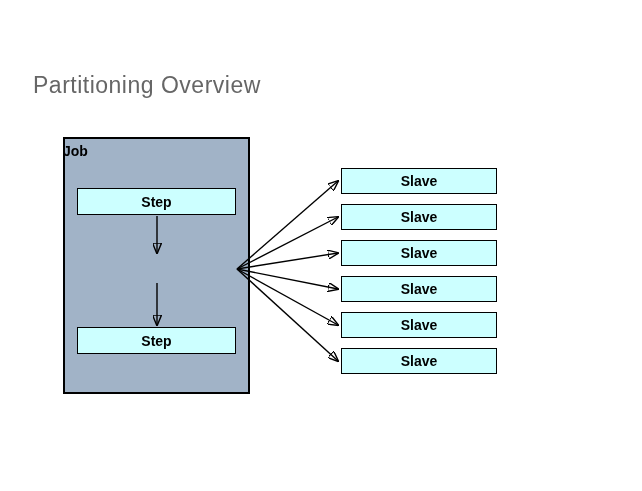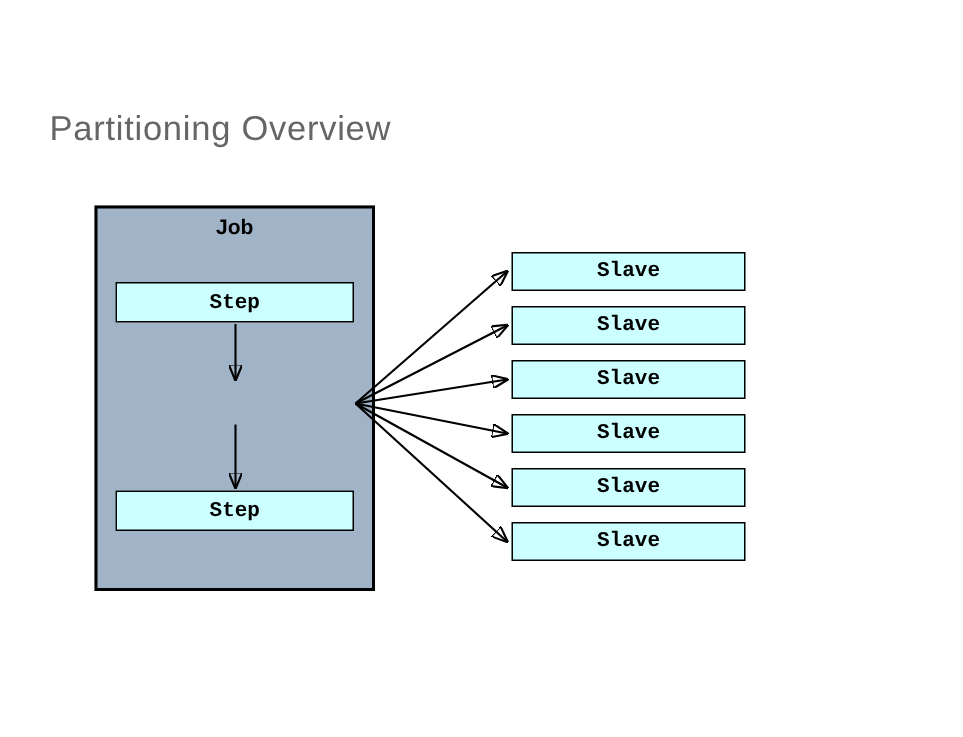--- a/index.html
+++ b/index.html
@@ -33,38 +33,37 @@
     height: 257px;
     background: #a1b3c7;
     border: 2px solid #000000;
     box-sizing: border-box;
   }
   .job-label {
     position: absolute;
     left: 63px;
     top: 143px;
     width: 187px;
-    text-align: center;
     font-size: 14px;
     font-weight: bold;
     color: #000000;
   }
   .node {
     position: absolute;
     box-sizing: border-box;
     border: 1px solid #000000;
     display: flex;
     align-items: center;
     justify-content: center;
     font-size: 14px;
     font-weight: bold;
     color: #000000;
     z-index: 2;
   }
-  .step-fill  { background: #ccffff; font-family: Liberation Mono, monospace; }
+  .step-fill  { background: #ccffff; }
   .master-fill{ background: #ffccff; }
   .step-top    { left: 77px;  top: 188px; width: 159px; height: 27px; }
   .master-box  { left: 77px;  top: 255px; width: 160px; height: 27px; }
   .step-bottom { left: 77px;  top: 327px; width: 159px; height: 27px; }
   .slave { left: 341px; width: 156px; height: 26px; }
   .slave-1 { top: 168px; }
   .slave-2 { top: 204px; }
   .slave-3 { top: 240px; }
   .slave-4 { top: 276px; }
   .slave-5 { top: 312px; }

